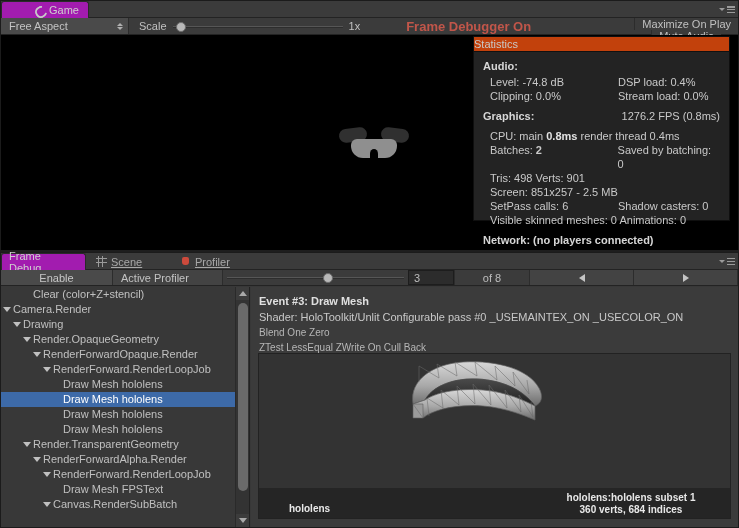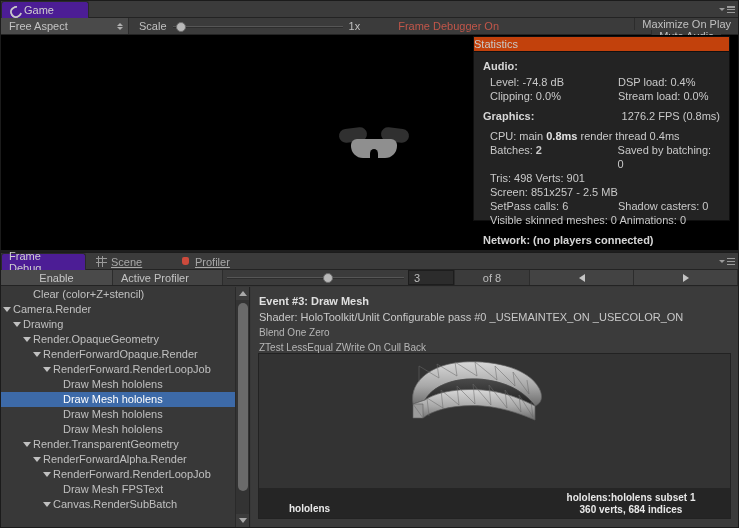--- a/index.html
+++ b/index.html
@@ -25,24 +25,25 @@
     background: #3b3b3b;
     border-bottom: 1px solid #232323;
   }
   .tab {
     position: absolute; top: 0; height: 17px;
     display: flex; align-items: center; gap: 4px;
     padding: 0 9px 0 7px;
     font-size: 11px; color: #b6b6b6;
   }
   .tab.active {
-    background: #4c1d95;
+    background: #a21caf;
     border-top-left-radius: 3px; border-top-right-radius: 3px;
     border: 1px solid #2a2a2a; border-bottom: none;
     color: #cfcfcf;
+    justify-content: flex-end;
   }
   .tab.inactive { color: #a8a8a8; text-decoration: underline; }
   .tab-icon { display: inline-block; width: 11px; height: 11px; position: relative; }
   .icon-game::before {
     content: ""; position: absolute; left: 1px; top: 1px;
     width: 8px; height: 8px; border-radius: 50%;
     border: 2px solid #c8c8c8; border-right-color: transparent;
     transform: rotate(-35deg);
   }
   .icon-scene {
@@ -96,21 +97,21 @@
   .slider-track { position: relative; width: 170px; height: 11px; }
   .slider-track .rail {
     position: absolute; left: 0; top: 5px; width: 100%; height: 2px;
     background: #565656; border-bottom: 1px solid #2d2d2d;
   }
   .slider-track .knob {
     position: absolute; left: 3px; top: 1px; width: 10px; height: 10px;
     border-radius: 50%; background: #b9b9b9; border: 1px solid #6d6d6d;
   }
   .tb-scaleval { color: #c0c0c0; }
-  .tb-framedbg { color: #c1564a; margin-left: 30px; font-size: 11px; align-self: center; }
+  .tb-framedbg { color: #c1564a; margin-left: 38px; font-size: 13px; align-self: center; font-weight: bold; }
   .tb-right { margin-left: auto; display: flex; align-items: center; flex-direction: column; }
   .tb-btn {
     display: flex; align-items: center; padding: 0 7px; color: #c0c0c0;
     border-left: 1px solid #2c2c2c; background: #3b3b3b; font-size: 11px;
   }
   .tb-btn.on { background: #5d5d5d; color: #dadada; }
   .tb-btn.caret-only { padding: 0 5px; }
   .tb-btn .tiny-caret {
     width: 0; height: 0; border-left: 3px solid transparent; border-right: 3px solid transparent;
     border-top: 4px solid #b0b0b0;

